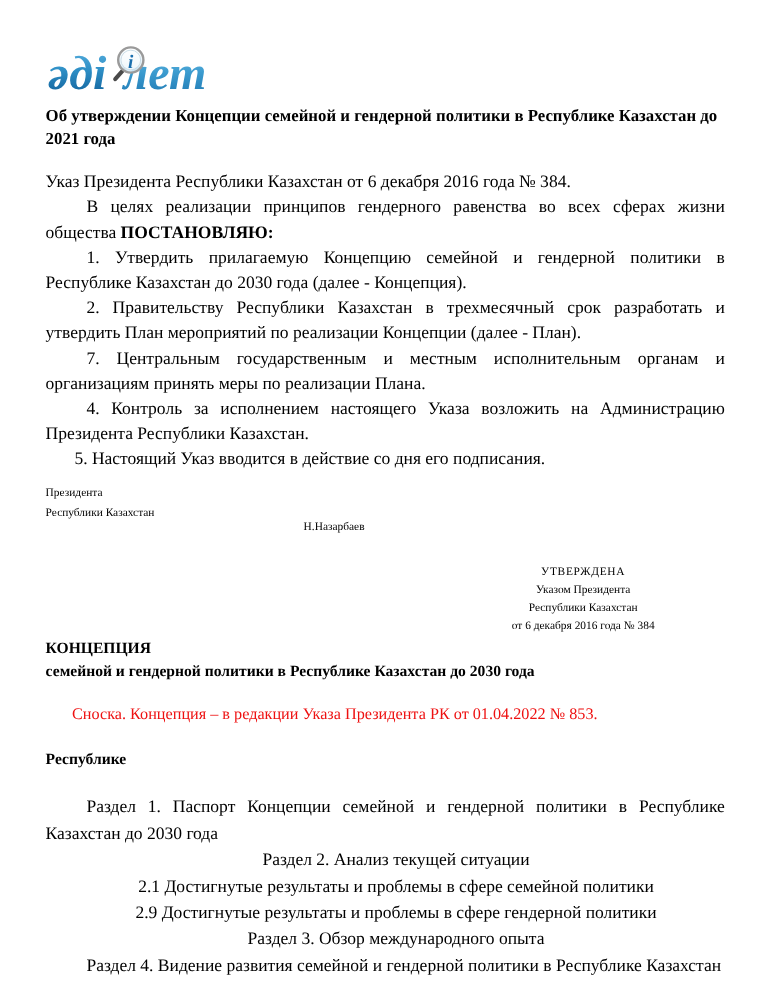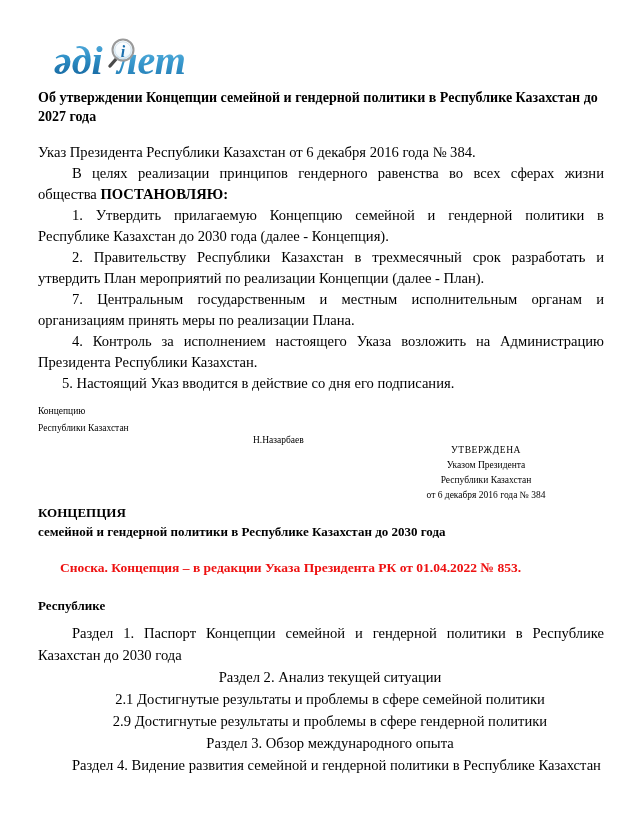--- a/index.html
+++ b/index.html
@@ -20,21 +20,21 @@
     position: relative;
     width: 640px;
     height: 828px;
     padding: 0;
     box-sizing: border-box;
   }
 
   
   .logo-wrap {
     position: absolute;
-    left: 54px;
+    left: 40px;
     top: 36px;
     width: 150px;
     height: 50px;
   }
   .logo-svg { display: block; }
 
   
   .content {
     position: absolute;
     left: 38px;
@@ -79,21 +79,21 @@
     white-space: nowrap;
   }
   .sig-name {
     position: absolute;
     left: 215px;
     top: 12px;
   }
 
   
   .approve-block {
-    margin-top: 6px;
+    margin-top: 33px;
     margin-left: 330px;
     width: 236px;
     text-align: center;
     font-size: 9.5px;
     line-height: 15px;
   }
   .approve-block .approve-head {
     letter-spacing: 0.6px;
   }
 
@@ -103,32 +103,31 @@
     font-size: 13px;
     line-height: 19px;
   }
 
   
   .footnote {
     margin-top: 17px;
     margin-left: 22px;
     font-size: 13.5px;
     line-height: 19px;
-    font-weight: bold;
   }
 
   
   .contents-head {
     margin-top: 19px;
     font-weight: bold;
     font-size: 13px;
     line-height: 19px;
   }
   .toc {
-    margin-top: 7px;
+    margin-top: 20px;
     list-style: none;
     padding: 0;
   }
   .toc-item {
     font-size: 14.6px;
     line-height: 22px;
     text-align: justify;
     text-justify: inter-word;
     margin: 0;
   }
@@ -171,34 +170,34 @@
       <line x1="56" y1="30" x2="63" y2="22" stroke="#4a4a4a" stroke-width="3.4" stroke-linecap="round"></line>
 
       <circle cx="69" cy="14" r="10.5" fill="url(#gradGlass)" fill-opacity="0.9" stroke="#9a9a9a" stroke-width="2"></circle>
       <circle cx="69" cy="14" r="8.2" fill="#ffffff" fill-opacity="0.55" stroke="#c9dbe6" stroke-width="0.8"></circle>
       <text x="69" y="21" text-anchor="middle" font-family="'Liberation Serif','DejaVu Serif',serif" font-style="italic" font-weight="bold" font-size="16" fill="#1a6fae">i</text>
     </svg>
   </div>
 
   <div class="content">
 
-    <h1 class="doc-title">Об утверждении Концепции семейной и гендерной политики в Республике Казахстан до 2027 года</h1>
+    <h1 class="doc-title">Об утверждении Концепции семейной и гендерной политики в Республике Казахстан до 2021 года</h1>
 
     <p class="body-para">Указ Президента Республики Казахстан от 6 декабря 2016 года № 384.</p>
 
     <p class="body-para indent"><span>В целях реализации принципов гендерного равенства во всех сферах жизни общества </span><span class="bold-inline">ПОСТАНОВЛЯЮ:</span></p>
 
     <p class="body-para indent">1. Утвердить прилагаемую Концепцию семейной и гендерной политики в Республике Казахстан до 2030 года (далее - Концепция).</p>
     <p class="body-para indent">2. Правительству Республики Казахстан в трехмесячный срок разработать и утвердить План мероприятий по реализации Концепции (далее - План).</p>
     <p class="body-para indent">7. Центральным государственным и местным исполнительным органам и организациям принять меры по реализации Плана.</p>
     <p class="body-para indent">4. Контроль за исполнением настоящего Указа возложить на Администрацию Президента Республики Казахстан.</p>
     <p class="body-para indent-sm">5. Настоящий Указ вводится в действие со дня его подписания.</p>
 
     <div class="sig-block">
-      <div class="sig-line">Концепцию</div>
+      <div class="sig-line">Президента</div>
       <div class="sig-line"><span>Республики Казахстан</span><span class="sig-name">Н.Назарбаев</span></div>
     </div>
 
     <div class="approve-block">
       <div class="approve-head">УТВЕРЖДЕНА</div>
       <div>Указом Президента</div>
       <div>Республики Казахстан</div>
       <div>от 6 декабря 2016 года № 384</div>
     </div>
 

